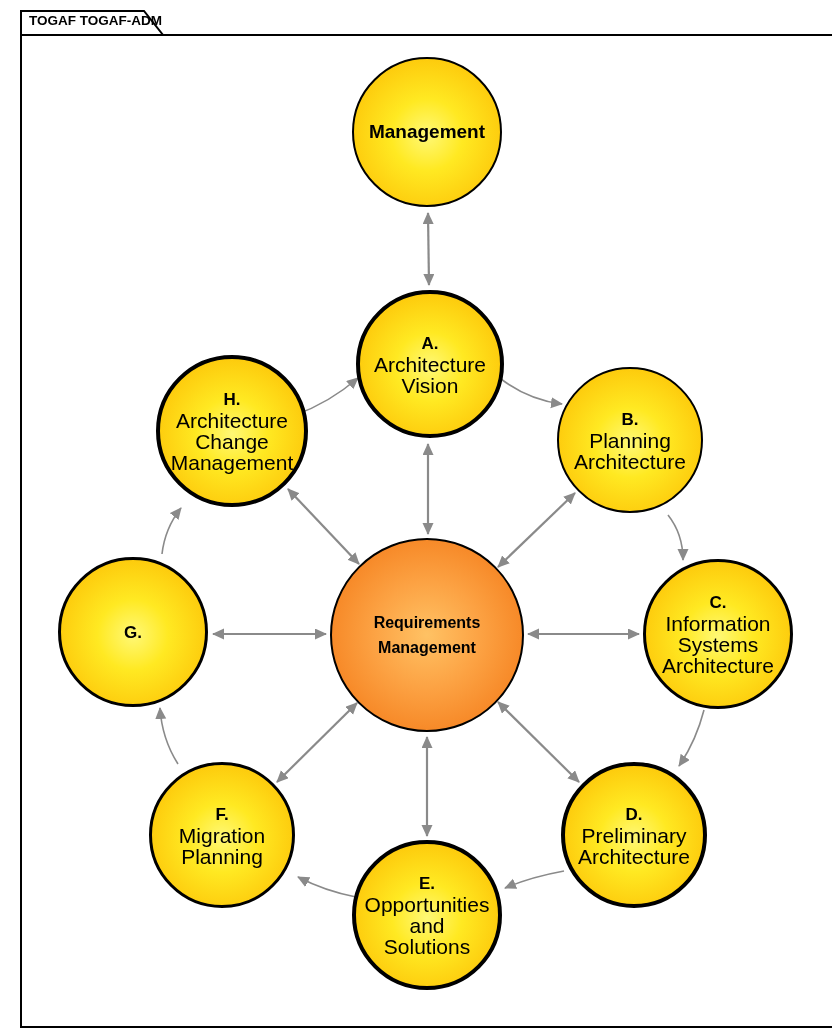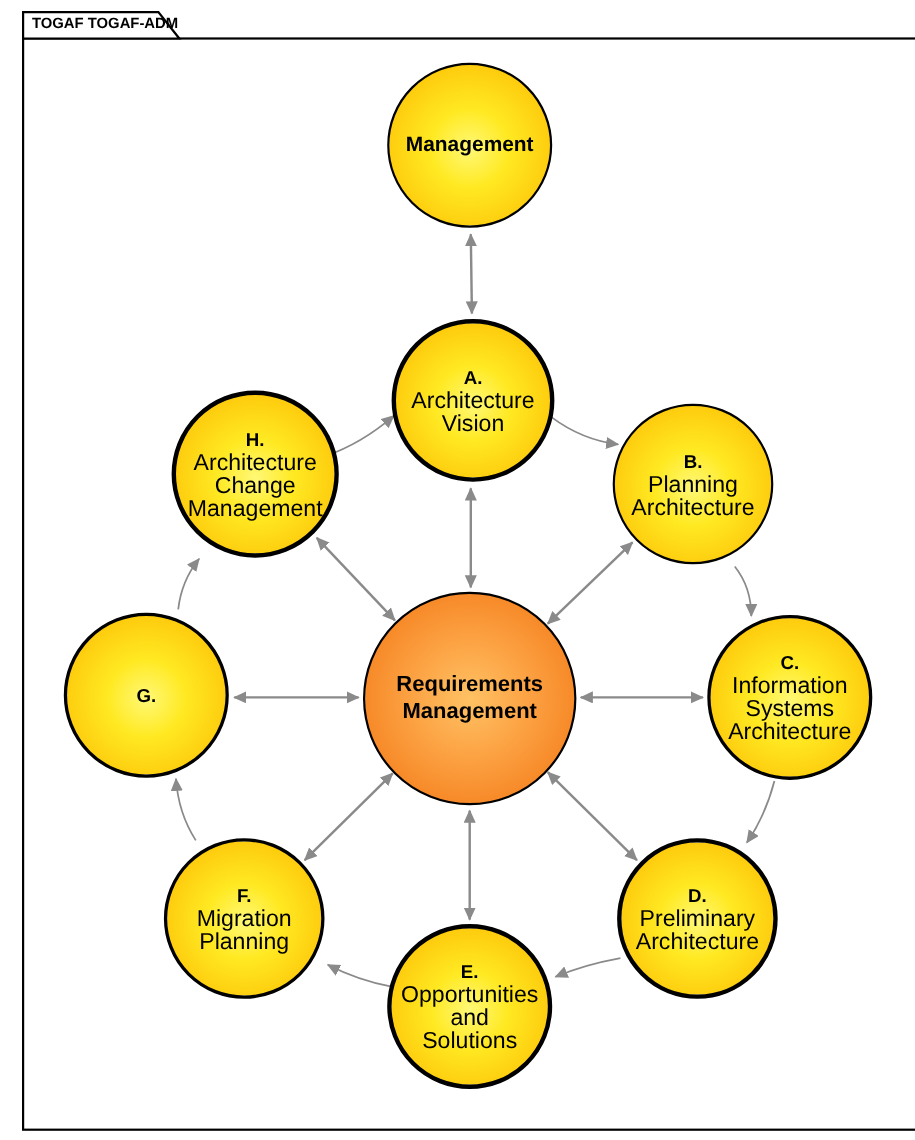--- a/index.html
+++ b/index.html
@@ -55,21 +55,21 @@
   .n-d           { left: 549px; top: 762px; width: 146px; height: 146px; }
   .n-e           { left: 340px; top: 840px; width: 150px; height: 150px; }
   .n-f           { left: 137px; top: 762px; width: 146px; height: 146px; }
   .n-g           { left: 46px;  top: 557px; width: 150px; height: 150px; }
   .n-h           { left: 144px; top: 355px; width: 152px; height: 152px; }
 
   .n-hub {
     left: 318px; top: 538px; width: 194px; height: 194px;
     background: radial-gradient(circle at 50% 50%, #ffc264 0%, #fca243 40%, #f5811f 82%, #ef6f19 100%);
   }
-  .n-hub .solo { font-size: 20px; line-height: 25px; }
+  .n-hub .solo { font-size: 16px; line-height: 25px; }
 </style>
 </head>
 <body>
 
 <div class="stage">
 
   <div class="frame"></div>
 
   <svg class="tab-svg" width="170" height="27">
     <polygon points="1,1 124,1 143,25 1,25" fill="#ffffff" stroke="#000000" stroke-width="2"></polygon>

